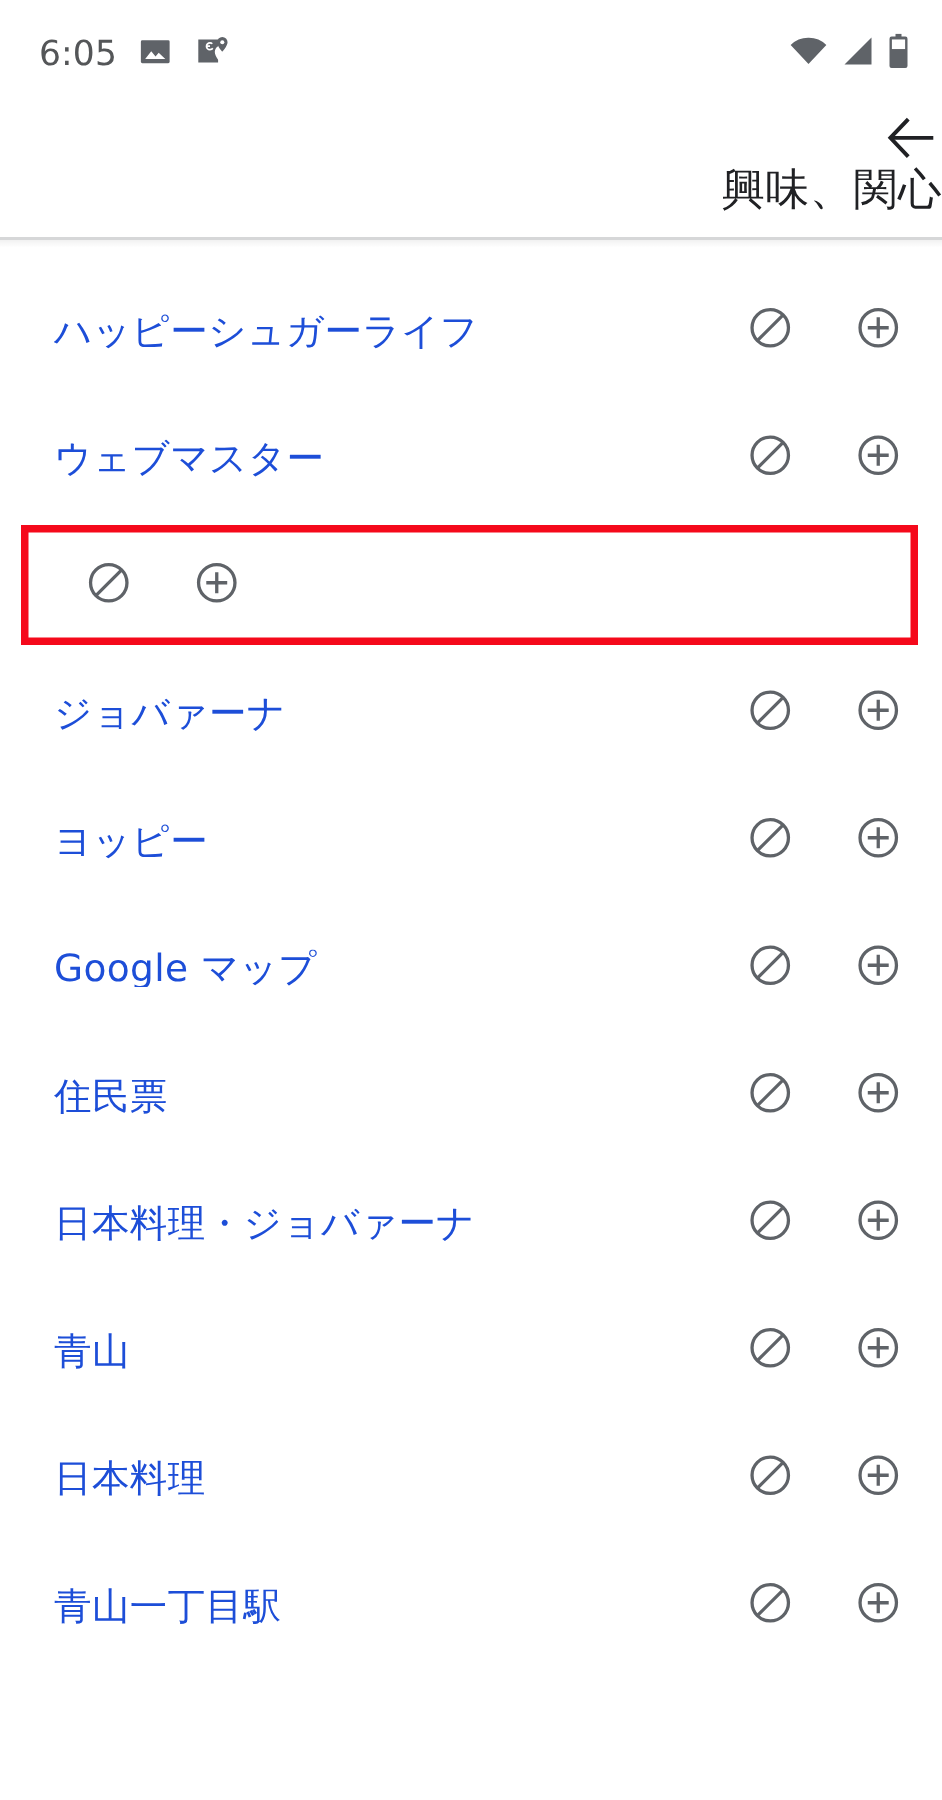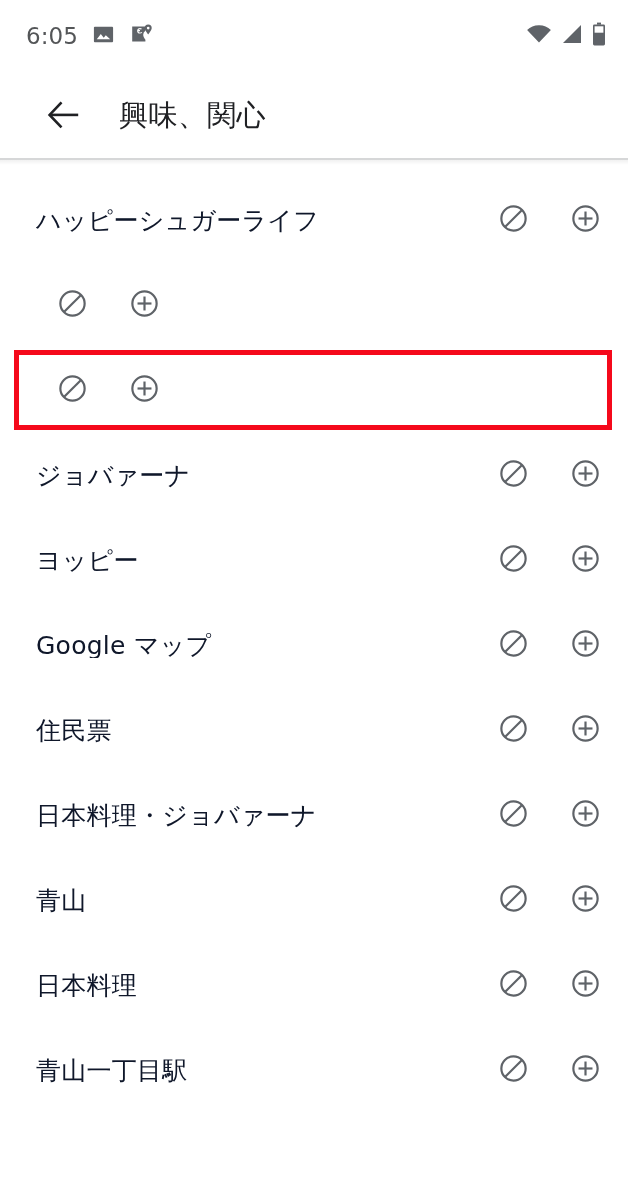--- a/index.html
+++ b/index.html
@@ -44,24 +44,25 @@
     display: flex;
     align-items: center;
     gap: 9px;
   }
   .si { display: block; }
 
   
   .app-bar {
     height: 86px;
     display: flex;
-    align-items: center;
-    padding-left: 44px;
+    align-items: flex-end;
+    padding-left: 26px;
     box-sizing: border-box;
     background: #ffffff;
+    flex-direction: column;
   }
   .back-btn {
     width: 40px;
     height: 40px;
     display: flex;
     align-items: center;
     justify-content: center;
     cursor: pointer;
     flex: 0 0 auto;
   }
@@ -97,21 +98,21 @@
     display: flex;
     align-items: center;
     padding: 0 0 0 36px;
     box-sizing: border-box;
     background: transparent;
     position: relative;
     cursor: pointer;
   }
   .row-label {
     font-size: 25px;
-    color: #0f172a;
+    color: #1d4ed8;
     line-height: 1;
     letter-spacing: 0.25px;
     flex: 1 1 auto;
     white-space: nowrap;
     overflow: hidden;
   }
   .row-actions {
     display: flex;
     align-items: center;
     flex: 0 0 auto;
@@ -211,20 +212,21 @@
         <div class="icon-btn">
           <span><svg width="31" height="31" viewBox="0 0 24 24" aria-hidden="true">
               <circle cx="12" cy="12" r="9.4" fill="none" stroke="#5f6368" stroke-width="1.7"></circle>
               <line x1="12" y1="6.6" x2="12" y2="17.4" stroke="#5f6368" stroke-width="1.7"></line>
               <line x1="6.6" y1="12" x2="17.4" y2="12" stroke="#5f6368" stroke-width="1.7"></line>
             </svg></span>
         </div>
       </div>
     </div>
     <div class="list-row">
+      <div class="row-label">ウェブマスター</div>
       <div class="row-actions">
         <div class="icon-btn">
           <span><svg width="31" height="31" viewBox="0 0 24 24" aria-hidden="true">
               <circle cx="12" cy="12" r="9.4" fill="none" stroke="#5f6368" stroke-width="1.7"></circle>
               <line x1="5.6" y1="18.4" x2="18.4" y2="5.6" stroke="#5f6368" stroke-width="1.7"></line>
             </svg></span>
         </div>
         <div class="icon-btn">
           <span><svg width="31" height="31" viewBox="0 0 24 24" aria-hidden="true">
               <circle cx="12" cy="12" r="9.4" fill="none" stroke="#5f6368" stroke-width="1.7"></circle>

